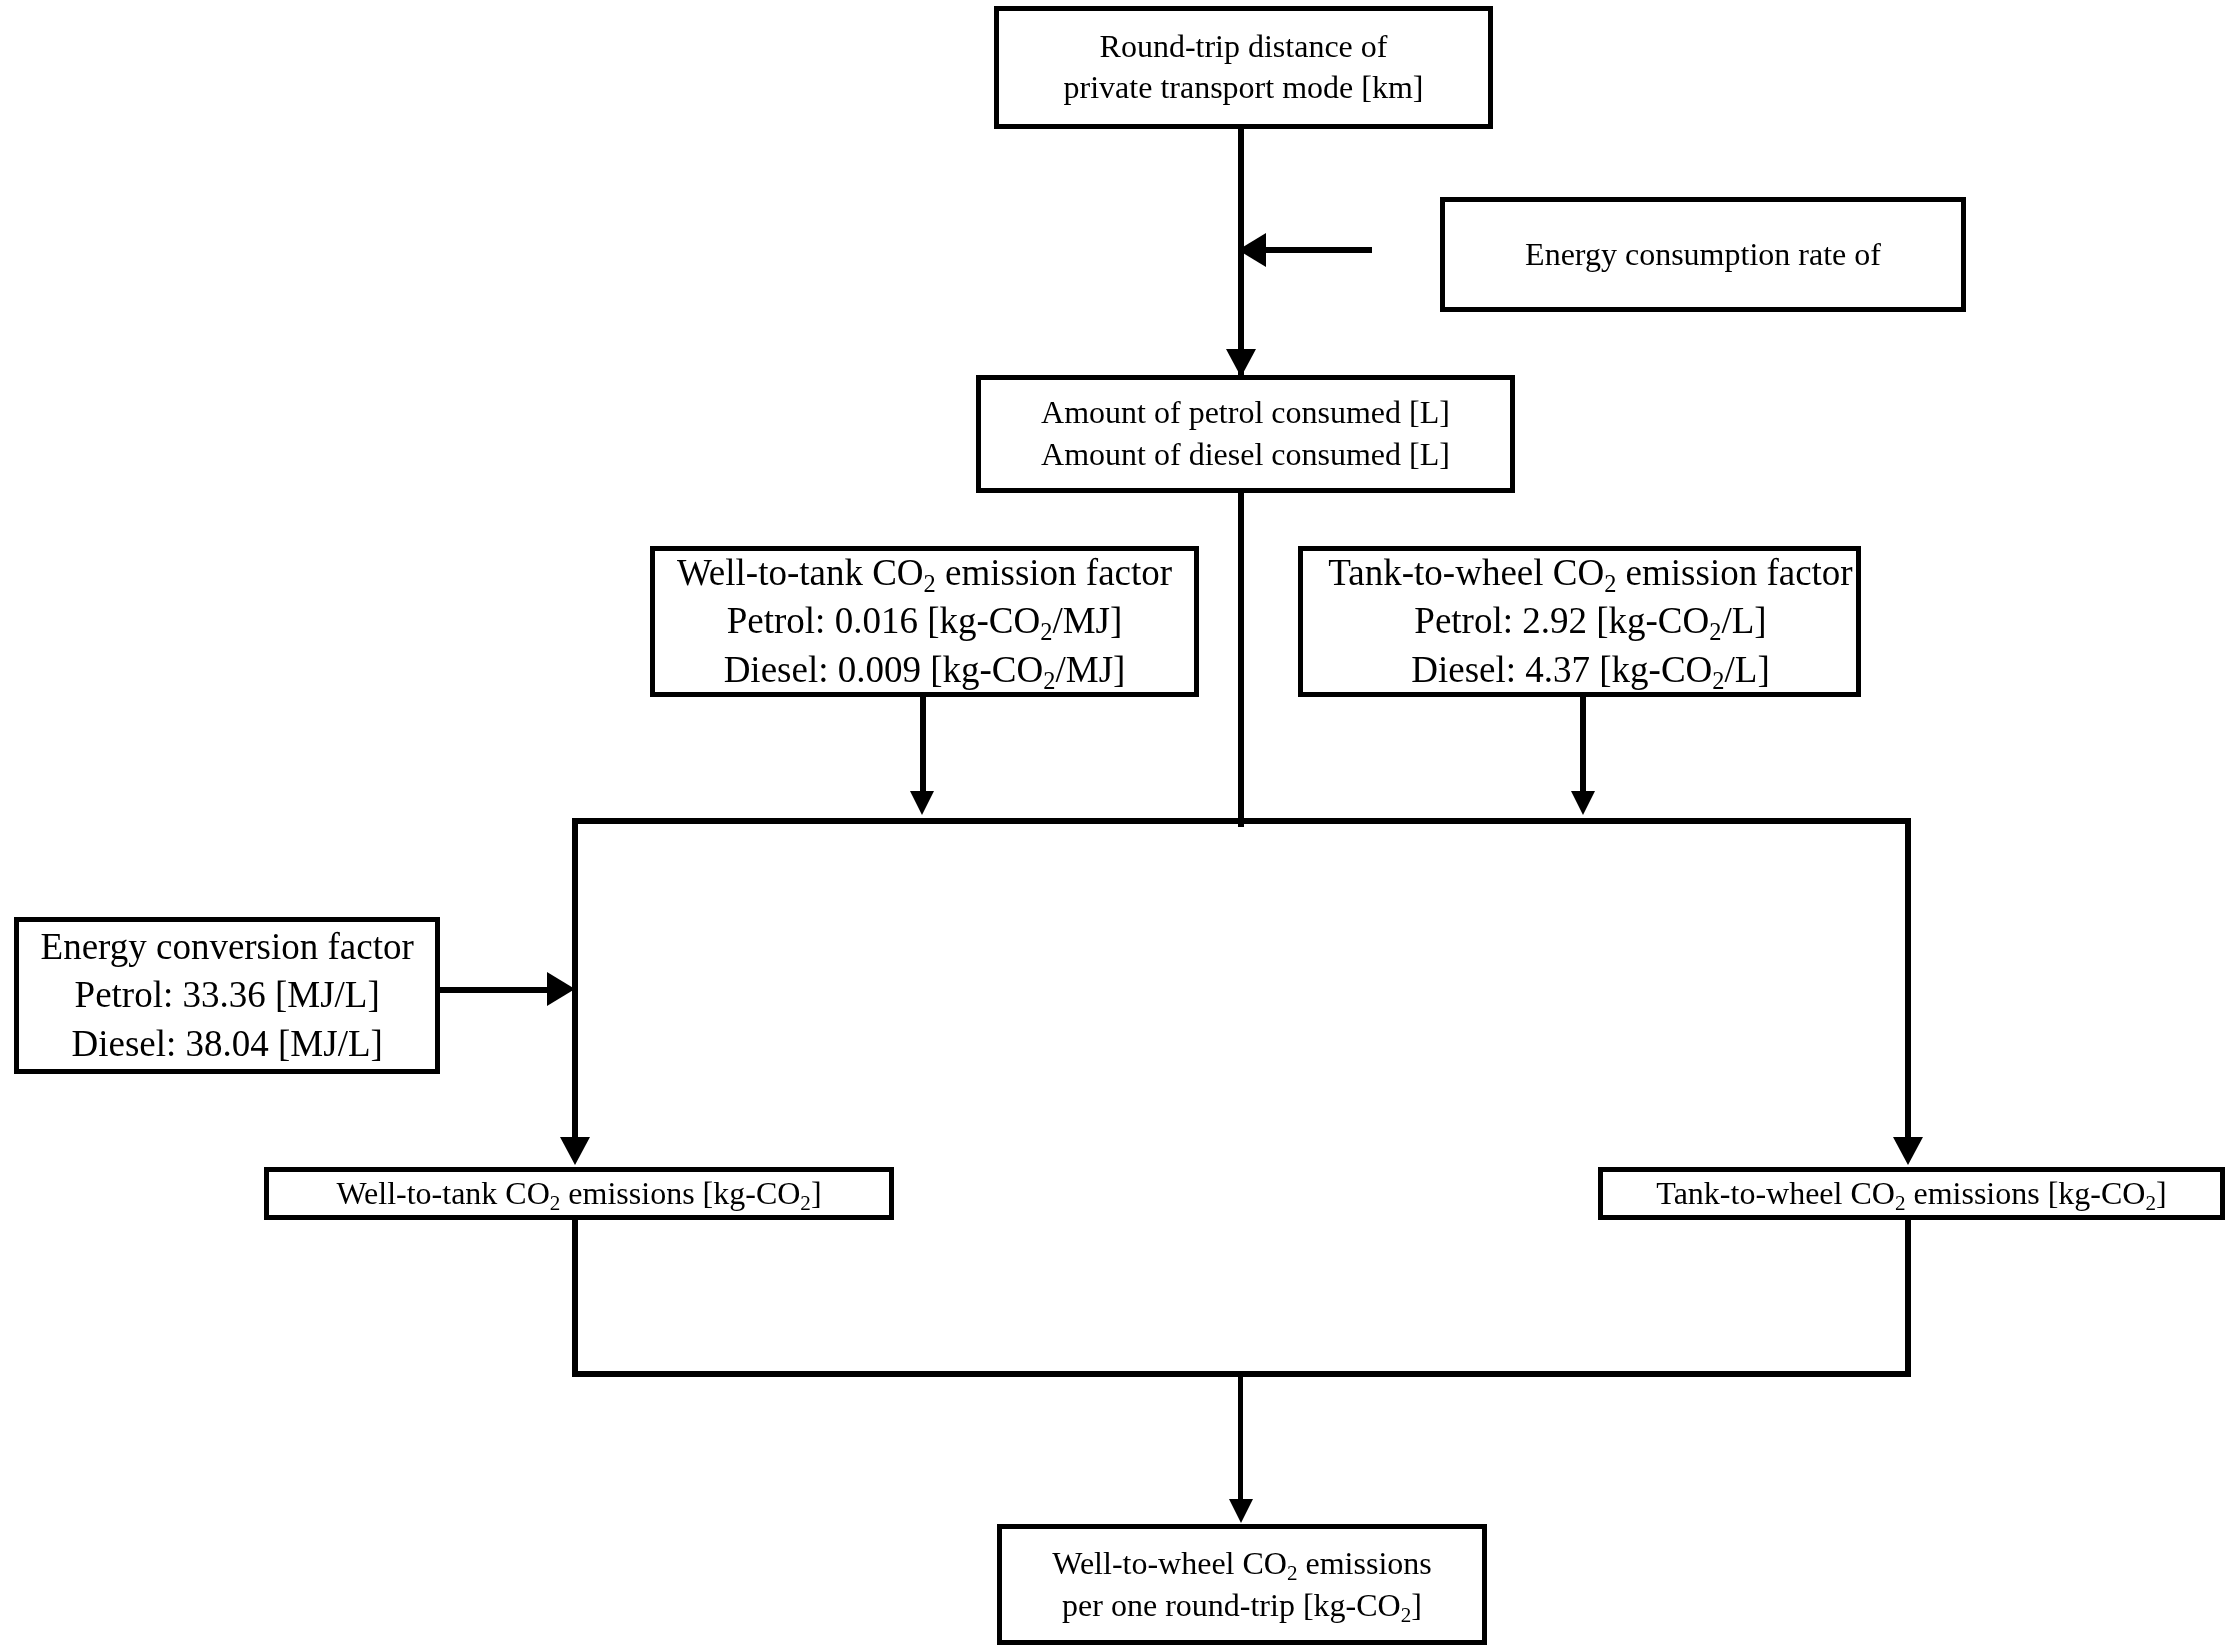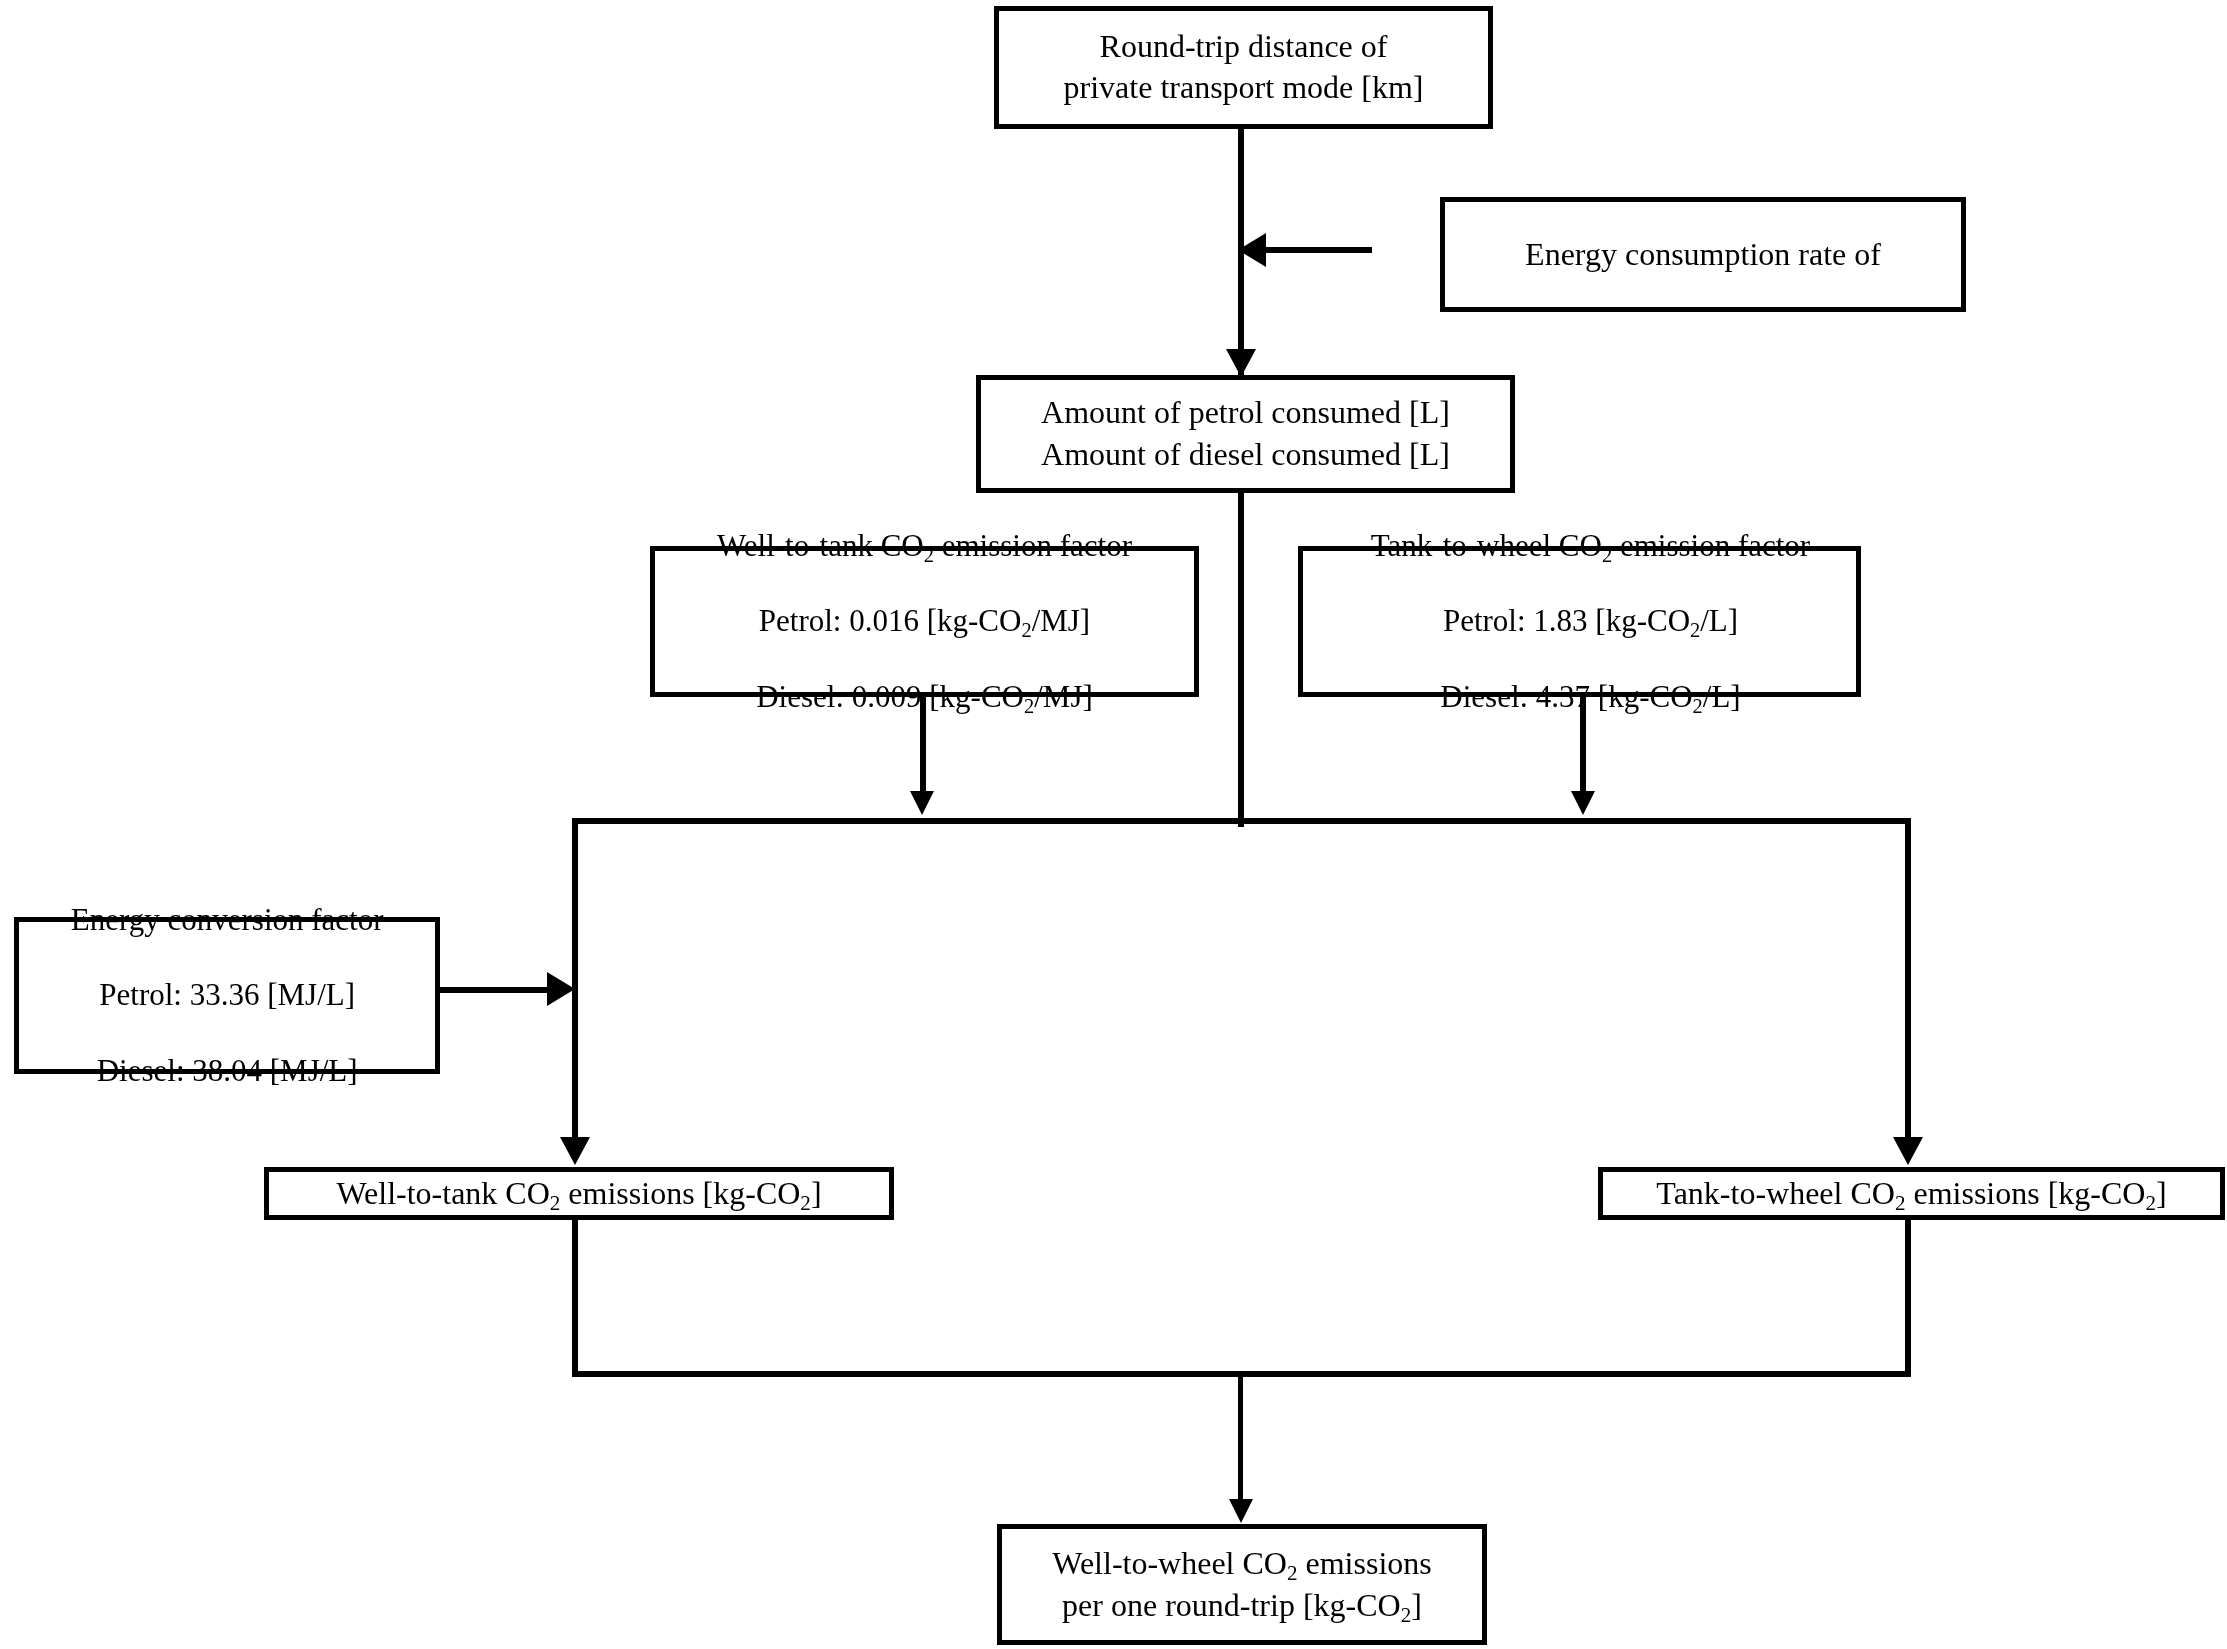--- a/index.html
+++ b/index.html
@@ -4,21 +4,21 @@
 <style>
   html,body{margin:0;padding:0;background:#fff;}
   #stage{position:relative;width:2227px;height:1650px;background:#ffffff;
          font-family:"Liberation Serif","DejaVu Serif",serif;color:#000;overflow:hidden;}
 
   .node{position:absolute;box-sizing:border-box;background:#fff;
         border:5px solid #000;display:flex;flex-direction:column;
         align-items:center;justify-content:center;text-align:center;
         line-height:1.30;z-index:5;}
   .node .ln{display:block;white-space:nowrap;}
-  .f44{font-size:31px;gap:35px;}
+  .f44{font-size:37px;}
   .f46{font-size:32px;}
 
   sub{font-size:0.66em;vertical-align:-0.28em;line-height:0;}
 
   
   .vline{position:absolute;background:#000;width:6.4px;z-index:2;}
   .hline{position:absolute;background:#000;height:6.4px;z-index:2;}
   .busline{position:absolute;background:#000;z-index:2;}
 
   .arrow-d{position:absolute;width:0;height:0;z-index:3;
@@ -82,21 +82,21 @@
   </div>
 
   <div class="node f44" style="left:650px; top:546px; width:549px; height:151px;">
     <span class="ln"><span>Well-to-tank CO</span><sub>2</sub><span> emission factor</span></span>
     <span class="ln"><span>Petrol: 0.016 [kg-CO</span><sub>2</sub><span>/MJ]</span></span>
     <span class="ln"><span>Diesel: 0.009 [kg-CO</span><sub>2</sub><span>/MJ]</span></span>
   </div>
 
   <div class="node f44" style="left:1298px; top:546px; width:563px; height:151px;padding-left:22px;">
     <span class="ln"><span>Tank-to-wheel CO</span><sub>2</sub><span> emission factor</span></span>
-    <span class="ln"><span>Petrol: 1.83 [kg-CO</span><sub>2</sub><span>/L]</span></span>
+    <span class="ln"><span>Petrol: 2.92 [kg-CO</span><sub>2</sub><span>/L]</span></span>
     <span class="ln"><span>Diesel: 4.37 [kg-CO</span><sub>2</sub><span>/L]</span></span>
   </div>
 
   <div class="node f44" style="left:14.2px; top:917px; width:426px; height:157px;">
     <span class="ln">Energy conversion factor</span>
     <span class="ln">Petrol: 33.36 [MJ/L]</span>
     <span class="ln">Diesel: 38.04 [MJ/L]</span>
   </div>
 
   <div class="node f46" style="left:264px; top:1167px; width:630px; height:53px;">

